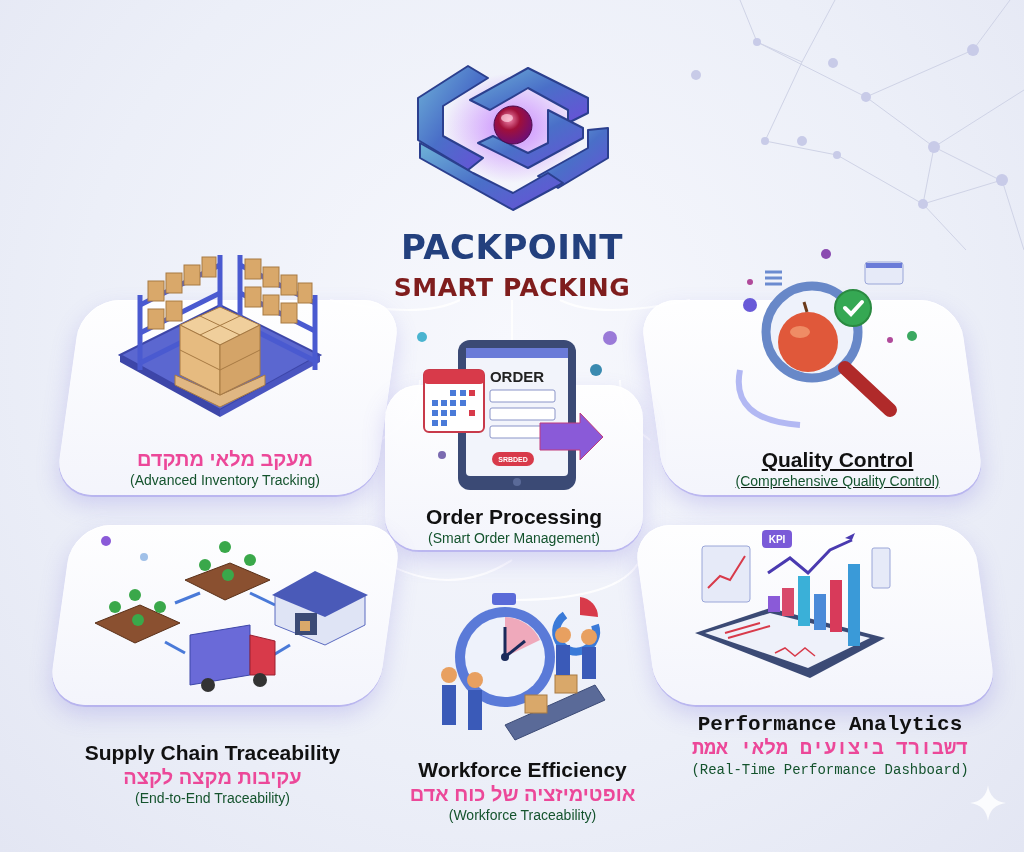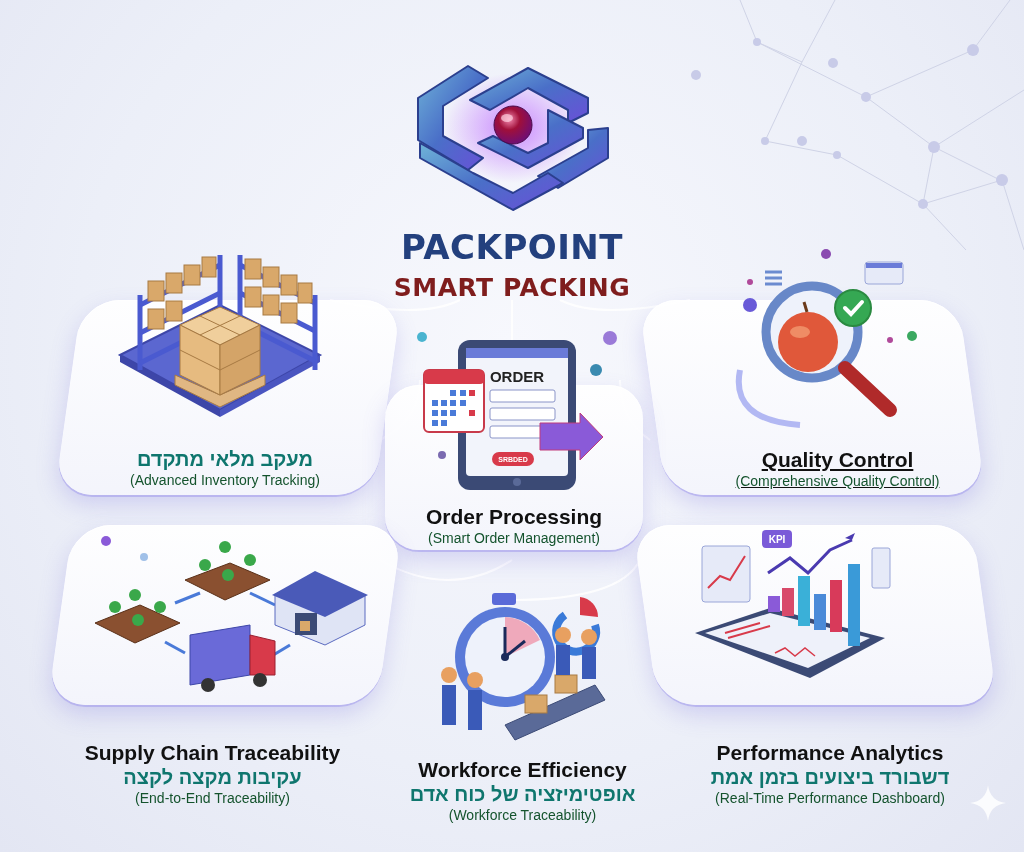--- a/index.html
+++ b/index.html
@@ -18,21 +18,21 @@
     position: absolute;
     background: linear-gradient(180deg, rgba(255,255,255,0.95), rgba(244,245,252,0.95));
     border-radius: 38px;
     box-shadow: 0 10px 22px rgba(120,110,220,0.25), 0 2px 0 rgba(160,150,240,0.45), inset 0 1px 0 #fff;
   }
   .card.skew-l { transform: skewX(-8deg); }
   .card.skew-r { transform: skewX(8deg); }
 
   .label { position: absolute; text-align: center; }
   .t-main { font-weight: bold; font-size: 21px; color: #111; line-height: 25px; }
-  .t-he { font-weight: bold; font-size: 20px; color: #0f766e; line-height: 24px; direction: rtl; }
+  .t-he { font-weight: bold; font-size: 20px; color: #ec4899; line-height: 24px; direction: rtl; }
   .t-sub { font-size: 14px; color: #14532d; line-height: 19px; }
 
   .brand {
     position: absolute; left: 300px; top: 224px; width: 424px; text-align: center;
   }
   .brand-name {
     font-family: "DejaVu Sans", sans-serif; font-weight: bold; font-size: 34px;
     color: #23407e; letter-spacing: 0.5px; line-height: 46px;
   }
   .brand-tag {
@@ -326,21 +326,21 @@
   <rect x="124" y="66" width="12" height="36" fill="#4a8ad8"></rect>
   <rect x="140" y="52" width="12" height="52" fill="#d83a5a"></rect>
   <rect x="158" y="36" width="12" height="82" fill="#3a9ad8"></rect>
   <rect x="182" y="20" width="18" height="40" rx="2" fill="#e6eaf8" stroke="#9aa6d8"></rect>
   <g stroke="#d83a4a" stroke-width="2">
       <line x1="35" y1="105" x2="70" y2="95"></line>
       <line x1="38" y1="110" x2="80" y2="98"></line>
     </g>
   <polyline points="85,125 95,120 105,128 115,120 125,128" stroke="#d83a4a" stroke-width="1.5" fill="none"></polyline>
 </svg>
-<div class="label" style="left:680px; top:740px; width:300px;">
+<div class="label" style="left:680px; top:712px; width:300px;font-family:Liberation Mono, monospace;">
   <div class="t-main">Performance Analytics</div>
-  <div class="t-he">דשבורד ביצועים בזמן אמת</div>
+  <div class="t-he">דשבורד ביצועים מלאי אמת</div>
   <div class="t-sub">(Real-Time Performance Dashboard)</div>
 </div>
 
 <svg class="abs" style="left:968px; top:783px;" width="40" height="40" viewBox="0 0 40 40">
   <path d="M20 2 Q22 18 38 20 Q22 22 20 38 Q18 22 2 20 Q18 18 20 2 Z" fill="#ffffff" opacity="0.85"></path>
 </svg>
 
 </body></html>

